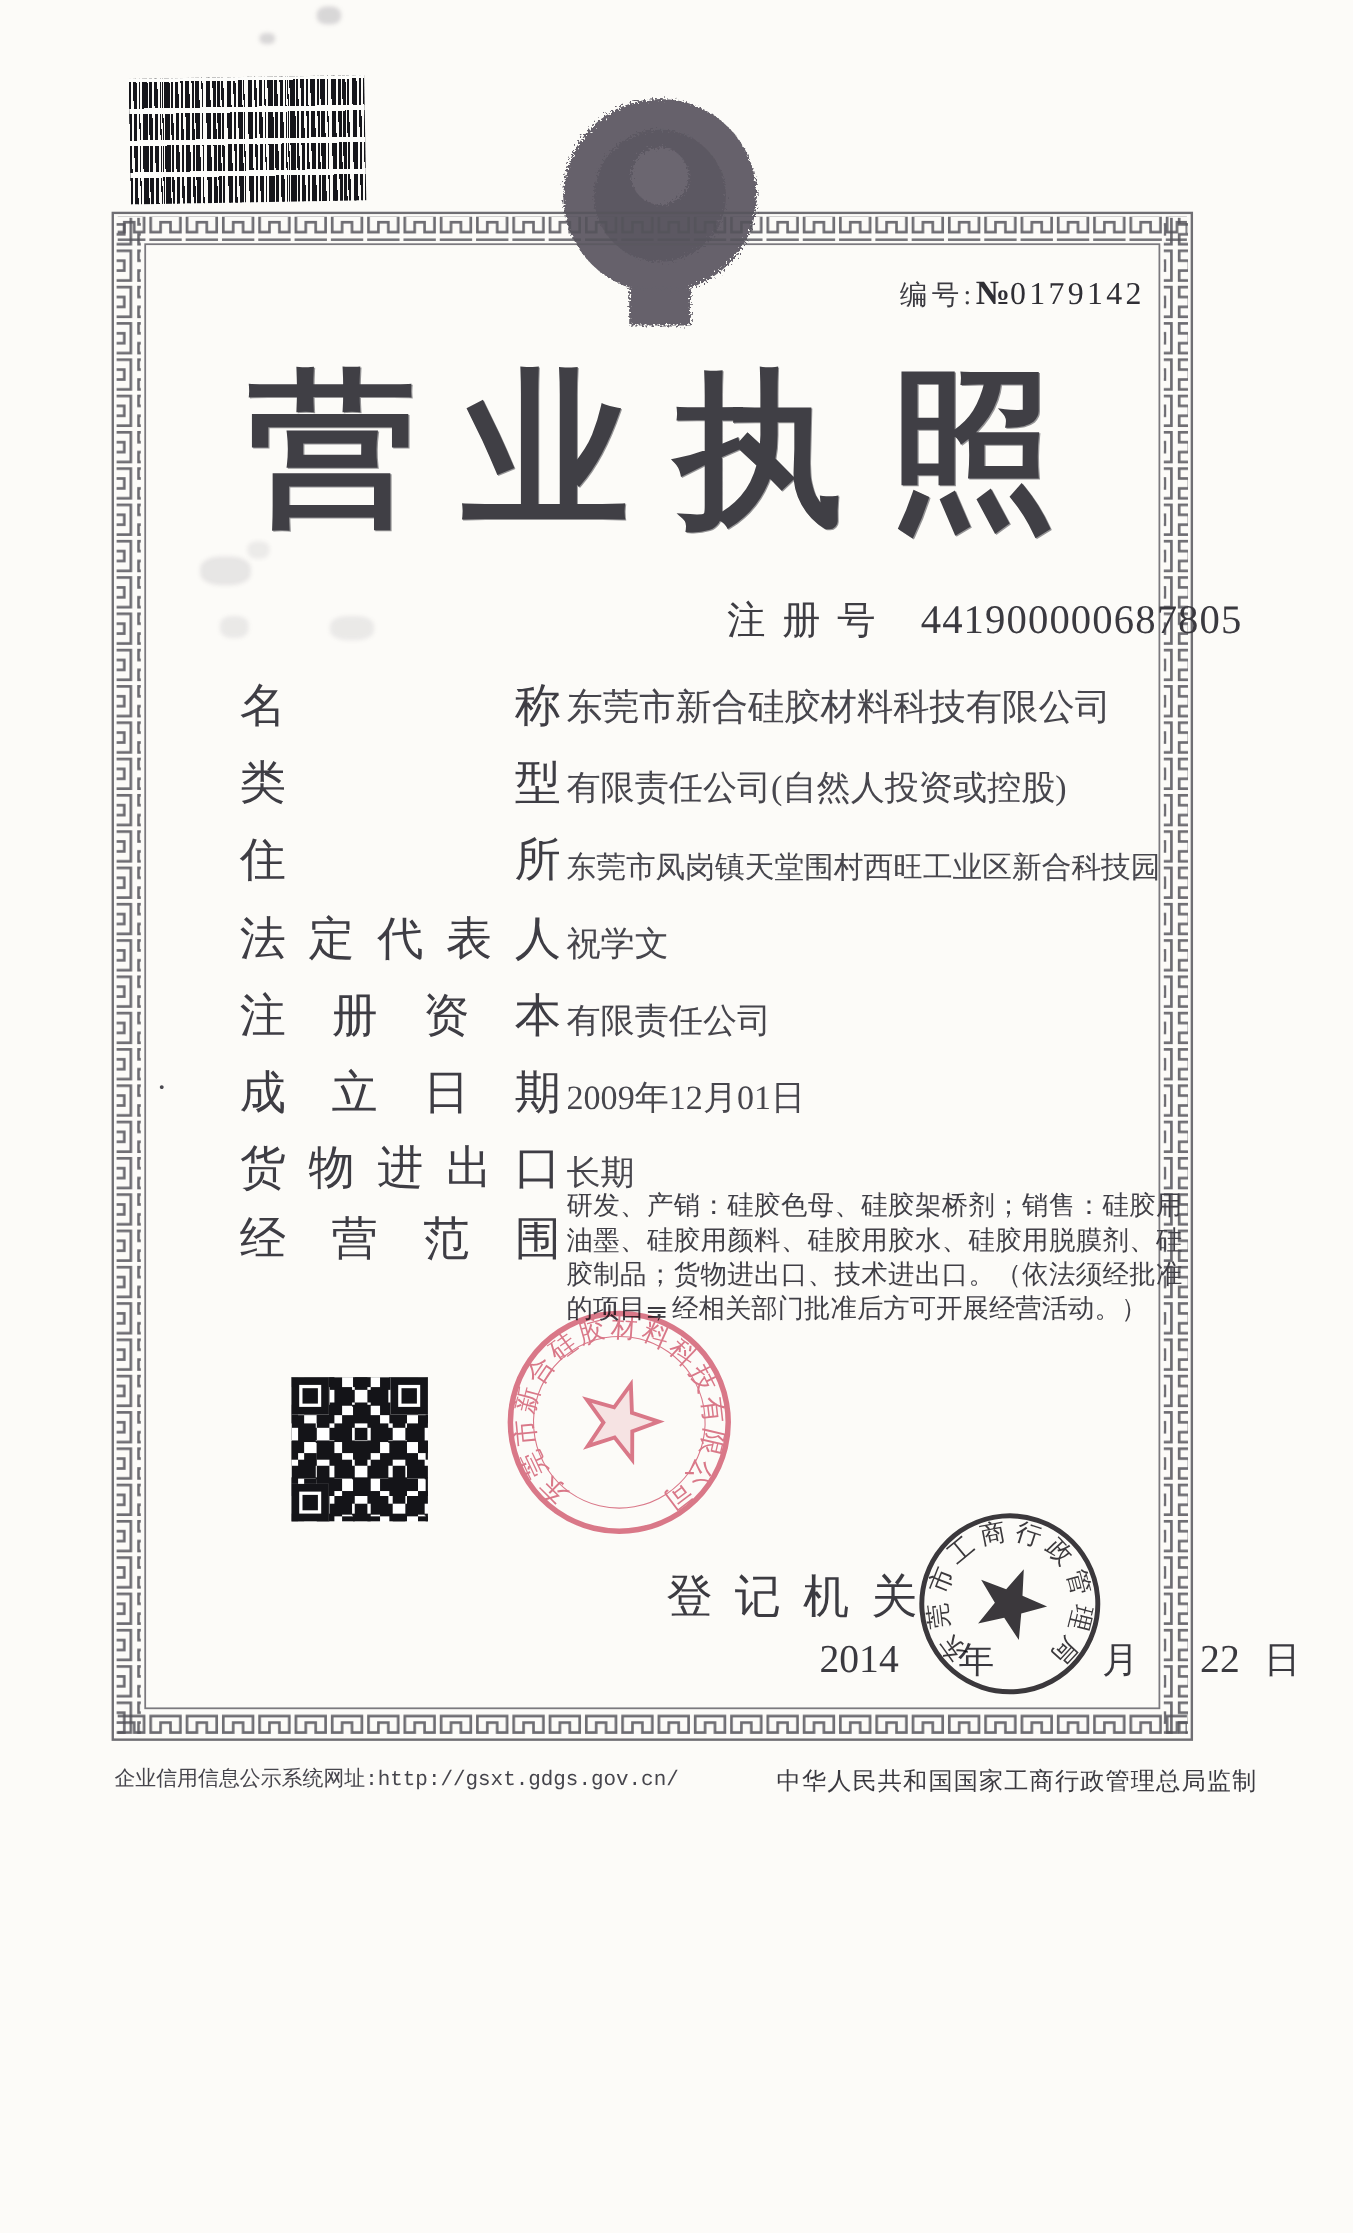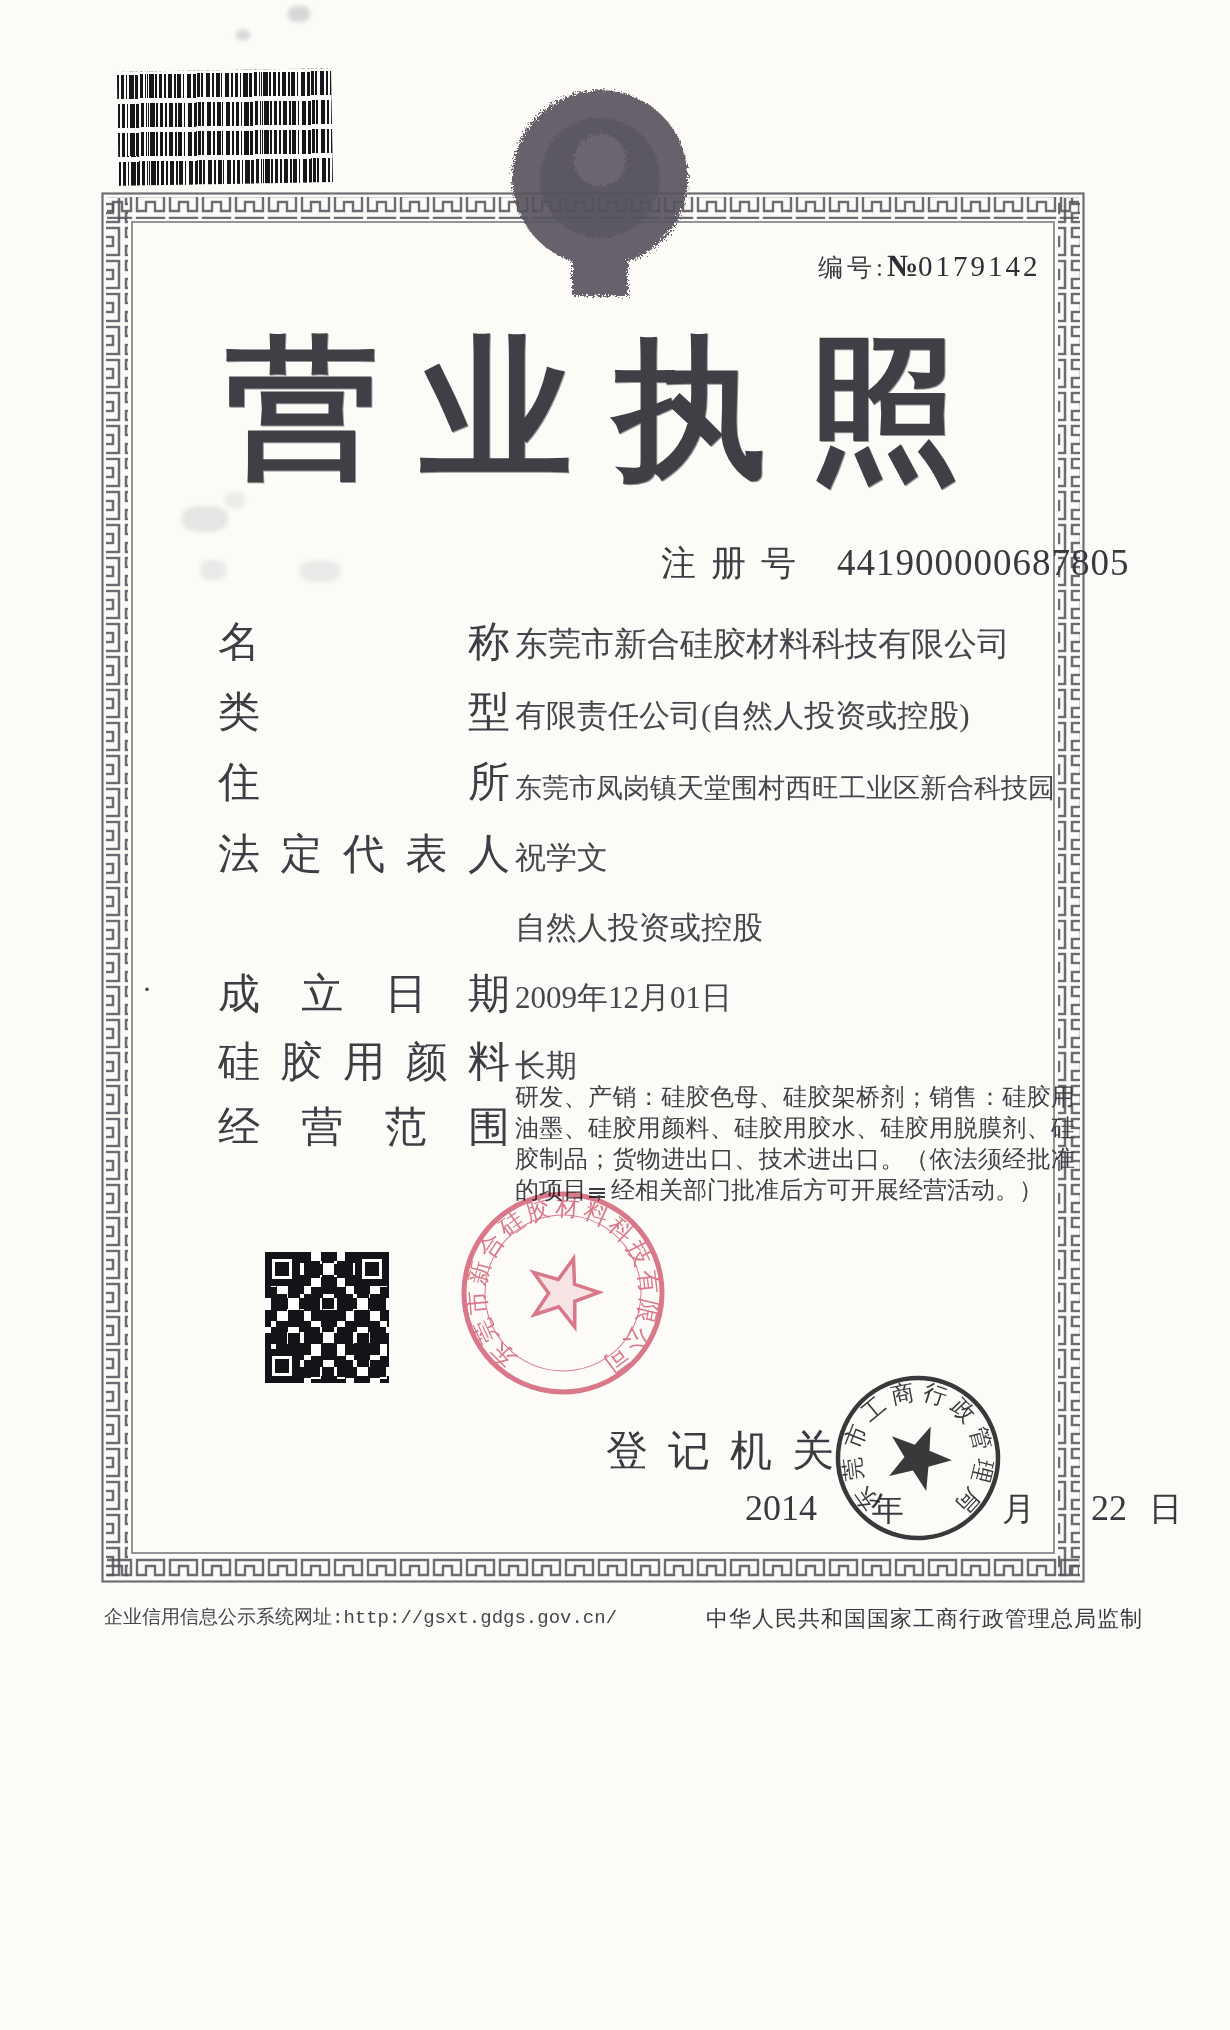--- a/index.html
+++ b/index.html
@@ -142,27 +142,28 @@
 
   <div class="row-label" style="top:688px">类型</div>
   <div class="row-value" style="top:696px">有限责任公司(自然人投资或控股)</div>
 
   <div class="row-label" style="top:758px">住所</div>
   <div class="row-value v-addr" style="top:768px">东莞市凤岗镇天堂围村西旺工业区新合科技园</div>
 
   <div class="row-label" style="top:830px">法定代表人</div>
   <div class="row-value" style="top:838px">祝学文</div>
 
-  <div class="row-value" style="top:908px">自然人投资或控股</div>
+  <div class="row-label" style="top:900px">注册资本</div>
+  <div class="row-value" style="top:908px">有限责任公司</div>
 
   <span class="bullet">·</span>
   <div class="row-label" style="top:970px">成立日期</div>
   <div class="row-value" style="top:978px">2009年12月01日</div>
 
-  <div class="row-label" style="top:1038px">硅胶用颜料</div>
+  <div class="row-label" style="top:1038px">货物进出口</div>
   <div class="row-value" style="top:1046px">长期</div>
 
   <div class="row-label" style="top:1103px">经营范围</div>
   <div class="scope-text">研发、产销：硅胶色母、硅胶架桥剂；销售：硅胶用油墨、硅胶用颜料、硅胶用胶水、硅胶用脱膜剂、硅胶制品；货物进出口、技术进出口。（依法须经批准的项目，经相关部门批准后方可开展经营活动。）</div>
   <div class="scope-end"></div>
 
   <div class="qr">
     <div class="qr-finder qr-f-tl"></div>
     <div class="qr-finder qr-f-tr"></div>
     <div class="qr-finder qr-f-bl"></div>

